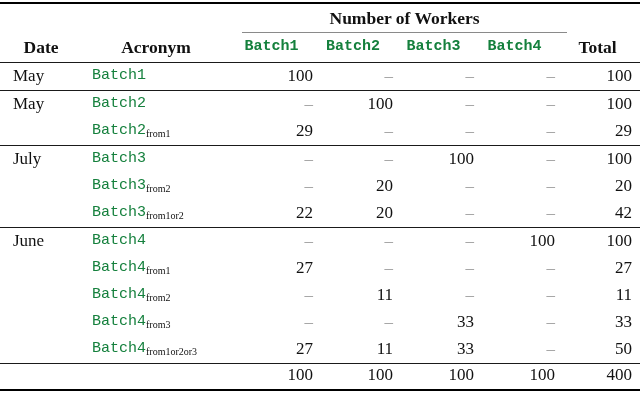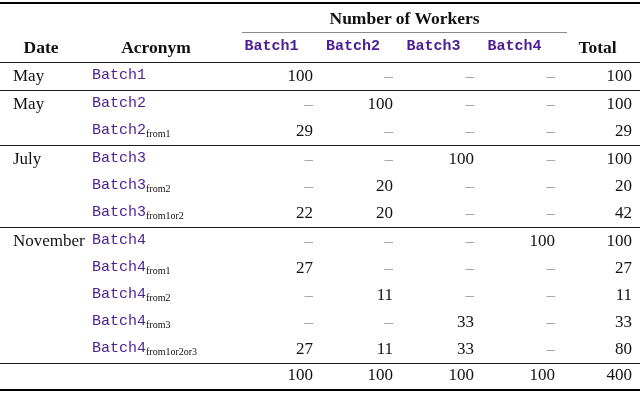--- a/index.html
+++ b/index.html
@@ -22,21 +22,21 @@
   col.c-b1    { width: 83px; }
   col.c-b2    { width: 80px; }
   col.c-b3    { width: 81px; }
   col.c-b4    { width: 81px; }
   col.c-total { width: 85px; }
 
   th, td { margin: 0; padding: 0; vertical-align: bottom; }
 
   .serif   { font-family: "Liberation Serif", "DejaVu Serif", serif; font-size: 17px; color: #111; }
   .serif-b { font-family: "Liberation Serif", "DejaVu Serif", serif; font-size: 17.5px; font-weight: bold; color: #111; }
-  .mono    { font-family: "Liberation Mono", "DejaVu Sans Mono", monospace; font-size: 15px; color: #4c1d95; }
+  .mono    { font-family: "Liberation Mono", "DejaVu Sans Mono", monospace; font-size: 15px; color: #15803d; }
   sub.mono-sub {
     font-family: Liberation Serif, serif;
     font-size: 10px; color: #111;
     vertical-align: -3px; line-height: 0;
   }
 
   
   tr.nw-row th { padding-top: 4px; }
   .nw-wrap {
     border-bottom: 1px solid #8a8a8a;
@@ -156,21 +156,21 @@
         <td class="date-cell serif"></td>
         <td class="acr-cell"><span class="mono">Batch3</span><sub class="mono-sub">from1or2</sub></td>
         <td class="num-cell serif">22</td>
         <td class="num-cell serif">20</td>
         <td class="num-cell serif dash">–</td>
         <td class="num-cell serif dash">–</td>
         <td class="total-cell serif">42</td>
       </tr>
 
       <tr class="gs">
-        <td class="date-cell serif">November</td>
+        <td class="date-cell serif">June</td>
         <td class="acr-cell"><span class="mono">Batch4</span><sub class="mono-sub"></sub></td>
         <td class="num-cell serif dash">–</td>
         <td class="num-cell serif dash">–</td>
         <td class="num-cell serif dash">–</td>
         <td class="num-cell serif">100</td>
         <td class="total-cell serif">100</td>
       </tr>
 
       <tr>
         <td class="date-cell serif"></td>
@@ -202,21 +202,21 @@
         <td class="total-cell serif">33</td>
       </tr>
 
       <tr class="ge">
         <td class="date-cell serif"></td>
         <td class="acr-cell"><span class="mono">Batch4</span><sub class="mono-sub">from1or2or3</sub></td>
         <td class="num-cell serif">27</td>
         <td class="num-cell serif">11</td>
         <td class="num-cell serif">33</td>
         <td class="num-cell serif dash">–</td>
-        <td class="total-cell serif">80</td>
+        <td class="total-cell serif">50</td>
       </tr>
 
       <tr class="gs ge">
         <td class="date-cell serif"></td>
         <td class="acr-cell"></td>
         <td class="num-cell serif">100</td>
         <td class="num-cell serif">100</td>
         <td class="num-cell serif">100</td>
         <td class="num-cell serif">100</td>
         <td class="total-cell serif">400</td>

